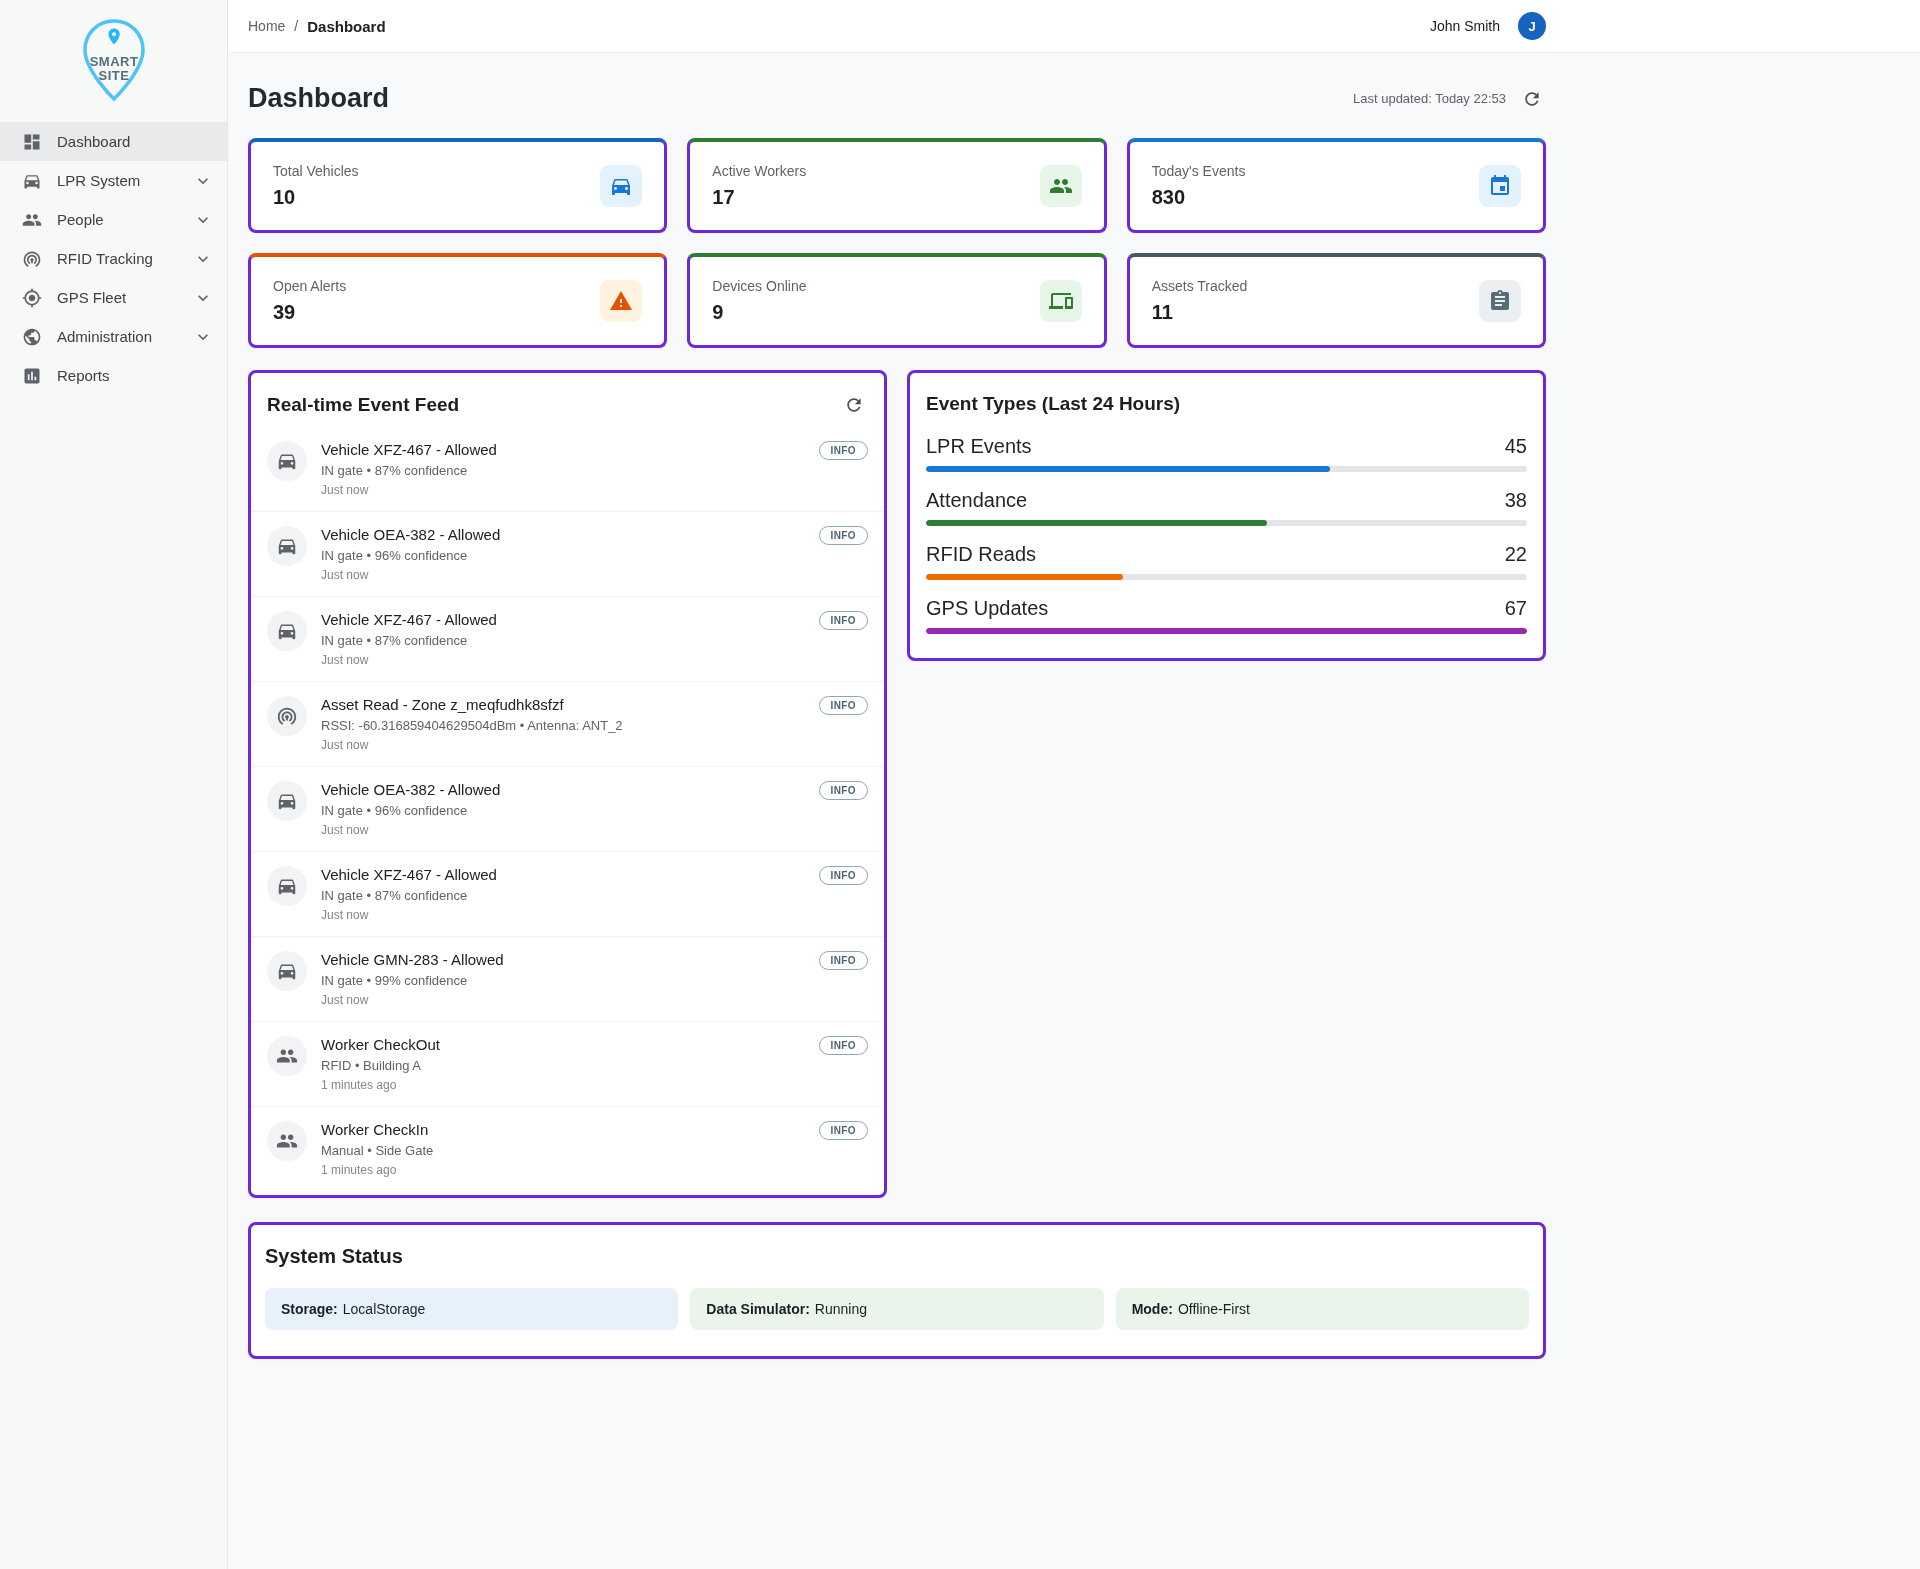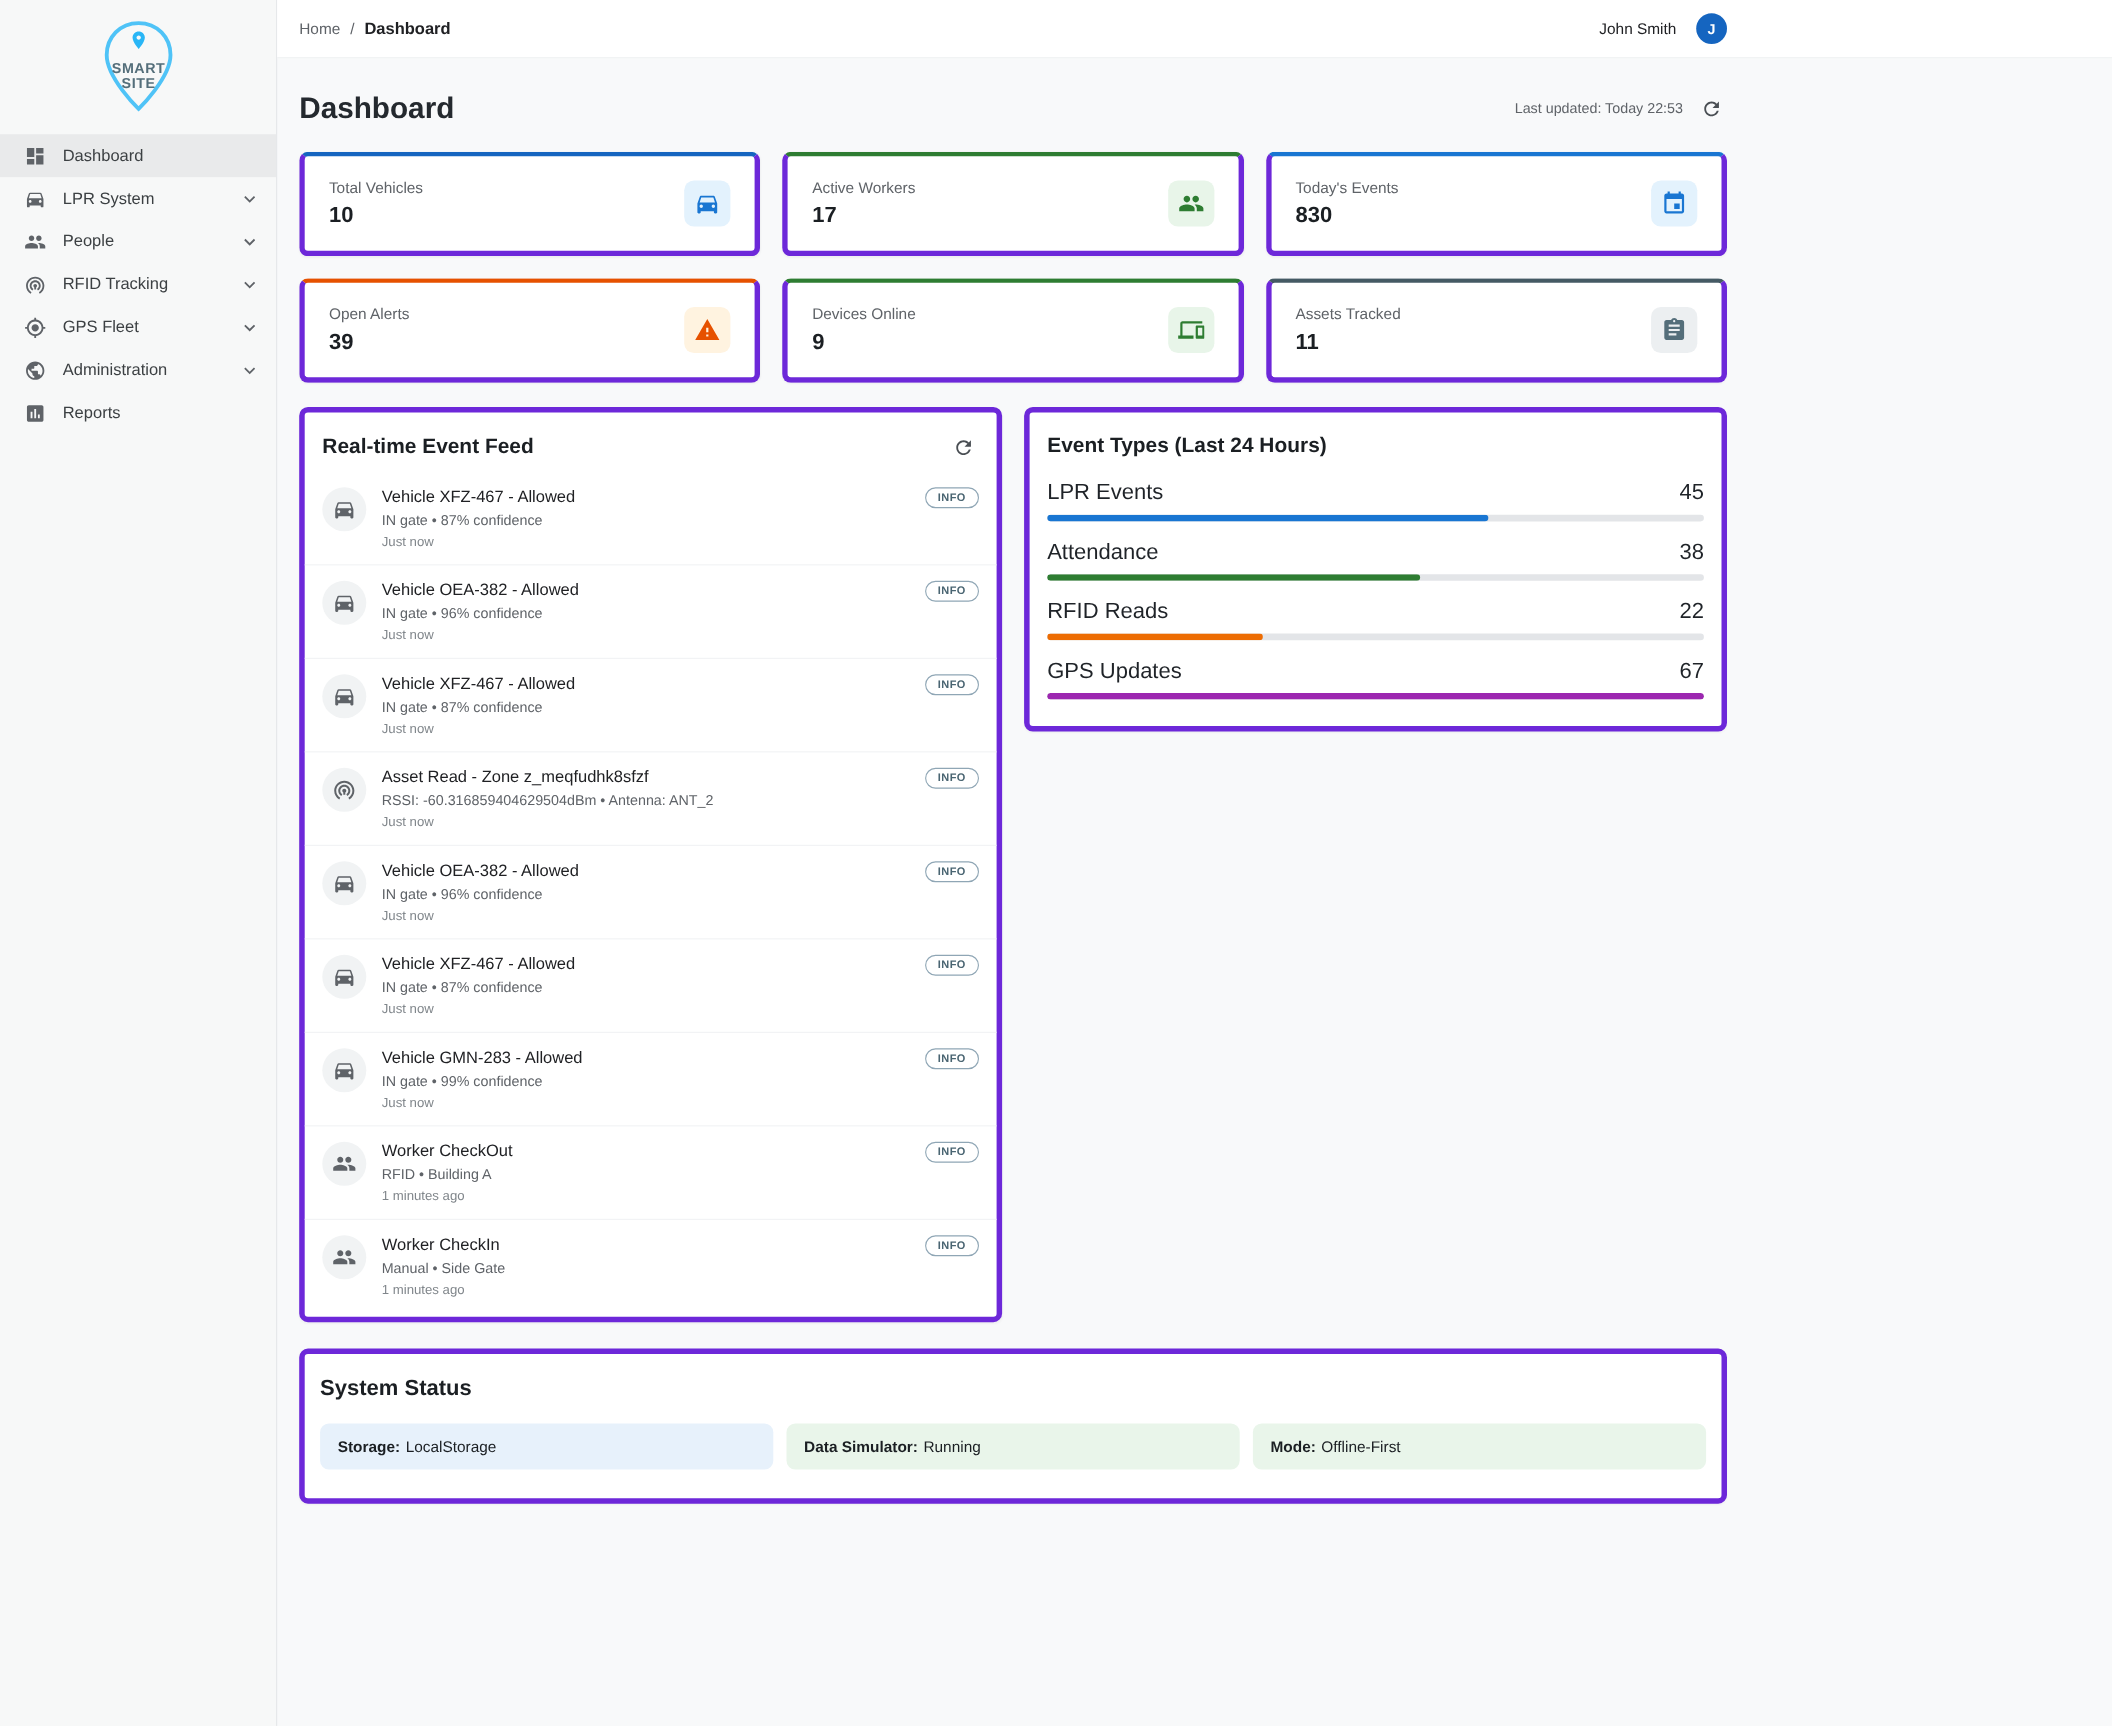--- a/index.html
+++ b/index.html
@@ -7,21 +7,21 @@
   body {
     width:1920px; height:1569px;
     background:#f8f9fa;
     font-family:"Liberation Sans","DejaVu Sans",sans-serif;
     color:#1f2328;
     overflow:hidden;
   }
   .app { display:flex; width:1920px; height:1569px; }
 
   
-  .sidebar { width:252px; flex-shrink:0; background:#f7f8f8; border-right:1px solid #e4e6e8; }
+  .sidebar { width:228px; flex-shrink:0; background:#f7f8f8; border-right:1px solid #e4e6e8; }
   .logo-wrap { height:122px; display:flex; align-items:center; justify-content:center; }
   .logo-svg text { font-family:"Liberation Sans",sans-serif; font-size:13px; font-weight:bold; fill:#546e7a; letter-spacing:0.5px; text-anchor:middle; }
   .nav-item { display:flex; align-items:center; height:39px; padding:0 14px 0 22px; gap:15px; font-size:15px; color:#3c4043; cursor:pointer; }
   .nav-item.active { background:#e9eaeb; }
   .nav-icon, .nav-chevron { display:flex; color:#5f6368; }
   .nav-label { flex:1; }
 
   
   .main { flex:1; display:flex; flex-direction:column; min-width:0; }
   .shell { width:1338px; padding:0 20px; }
@@ -36,21 +36,21 @@
   .user-name { font-size:14px; color:#202124; }
   .avatar { width:28px; height:28px; border-radius:50%; background:#1565c0; color:#fff; font-size:13px; font-weight:600;
             display:flex; align-items:center; justify-content:center; cursor:pointer; }
 
   .content { padding-top:14px; }
   .page-head { display:flex; align-items:center; justify-content:space-between; margin:16px 0 24px; }
   .page-title { margin:0; font-size:27px; font-weight:700; color:#24292e; }
   .updated { display:flex; align-items:center; gap:12px; font-size:13px; color:#5f6368; }
   .icon-btn { background:none; border:none; padding:4px; color:#4a4f54; cursor:pointer; display:flex; align-items:center; }
 
-  .card { background:#fff; border:5px solid #6d28d9; border-radius:8px; box-shadow:0 1px 2px rgba(0,0,0,0.04); }
+  .card { background:#fff; border:3px solid #6d28d9; border-radius:8px; box-shadow:0 1px 2px rgba(0,0,0,0.04); }
 
   
   .stats-grid { display:grid; grid-template-columns:repeat(3,1fr); gap:20px; margin-bottom:22px; }
   .stat-card { border-top:4px solid #999; padding:16px 22px; height:95px; display:flex; align-items:center; justify-content:space-between; }
   .stat-label { font-size:14px; color:#5f6368; margin-bottom:7px; }
   .stat-value { font-size:20px; font-weight:700; color:#1b1f23; }
   .stat-icon { width:42px; height:42px; border-radius:9px; display:flex; align-items:center; justify-content:center; }
 
   
   .two-col { display:grid; grid-template-columns:1fr 1fr; gap:20px; align-items:start; margin-bottom:24px; }

